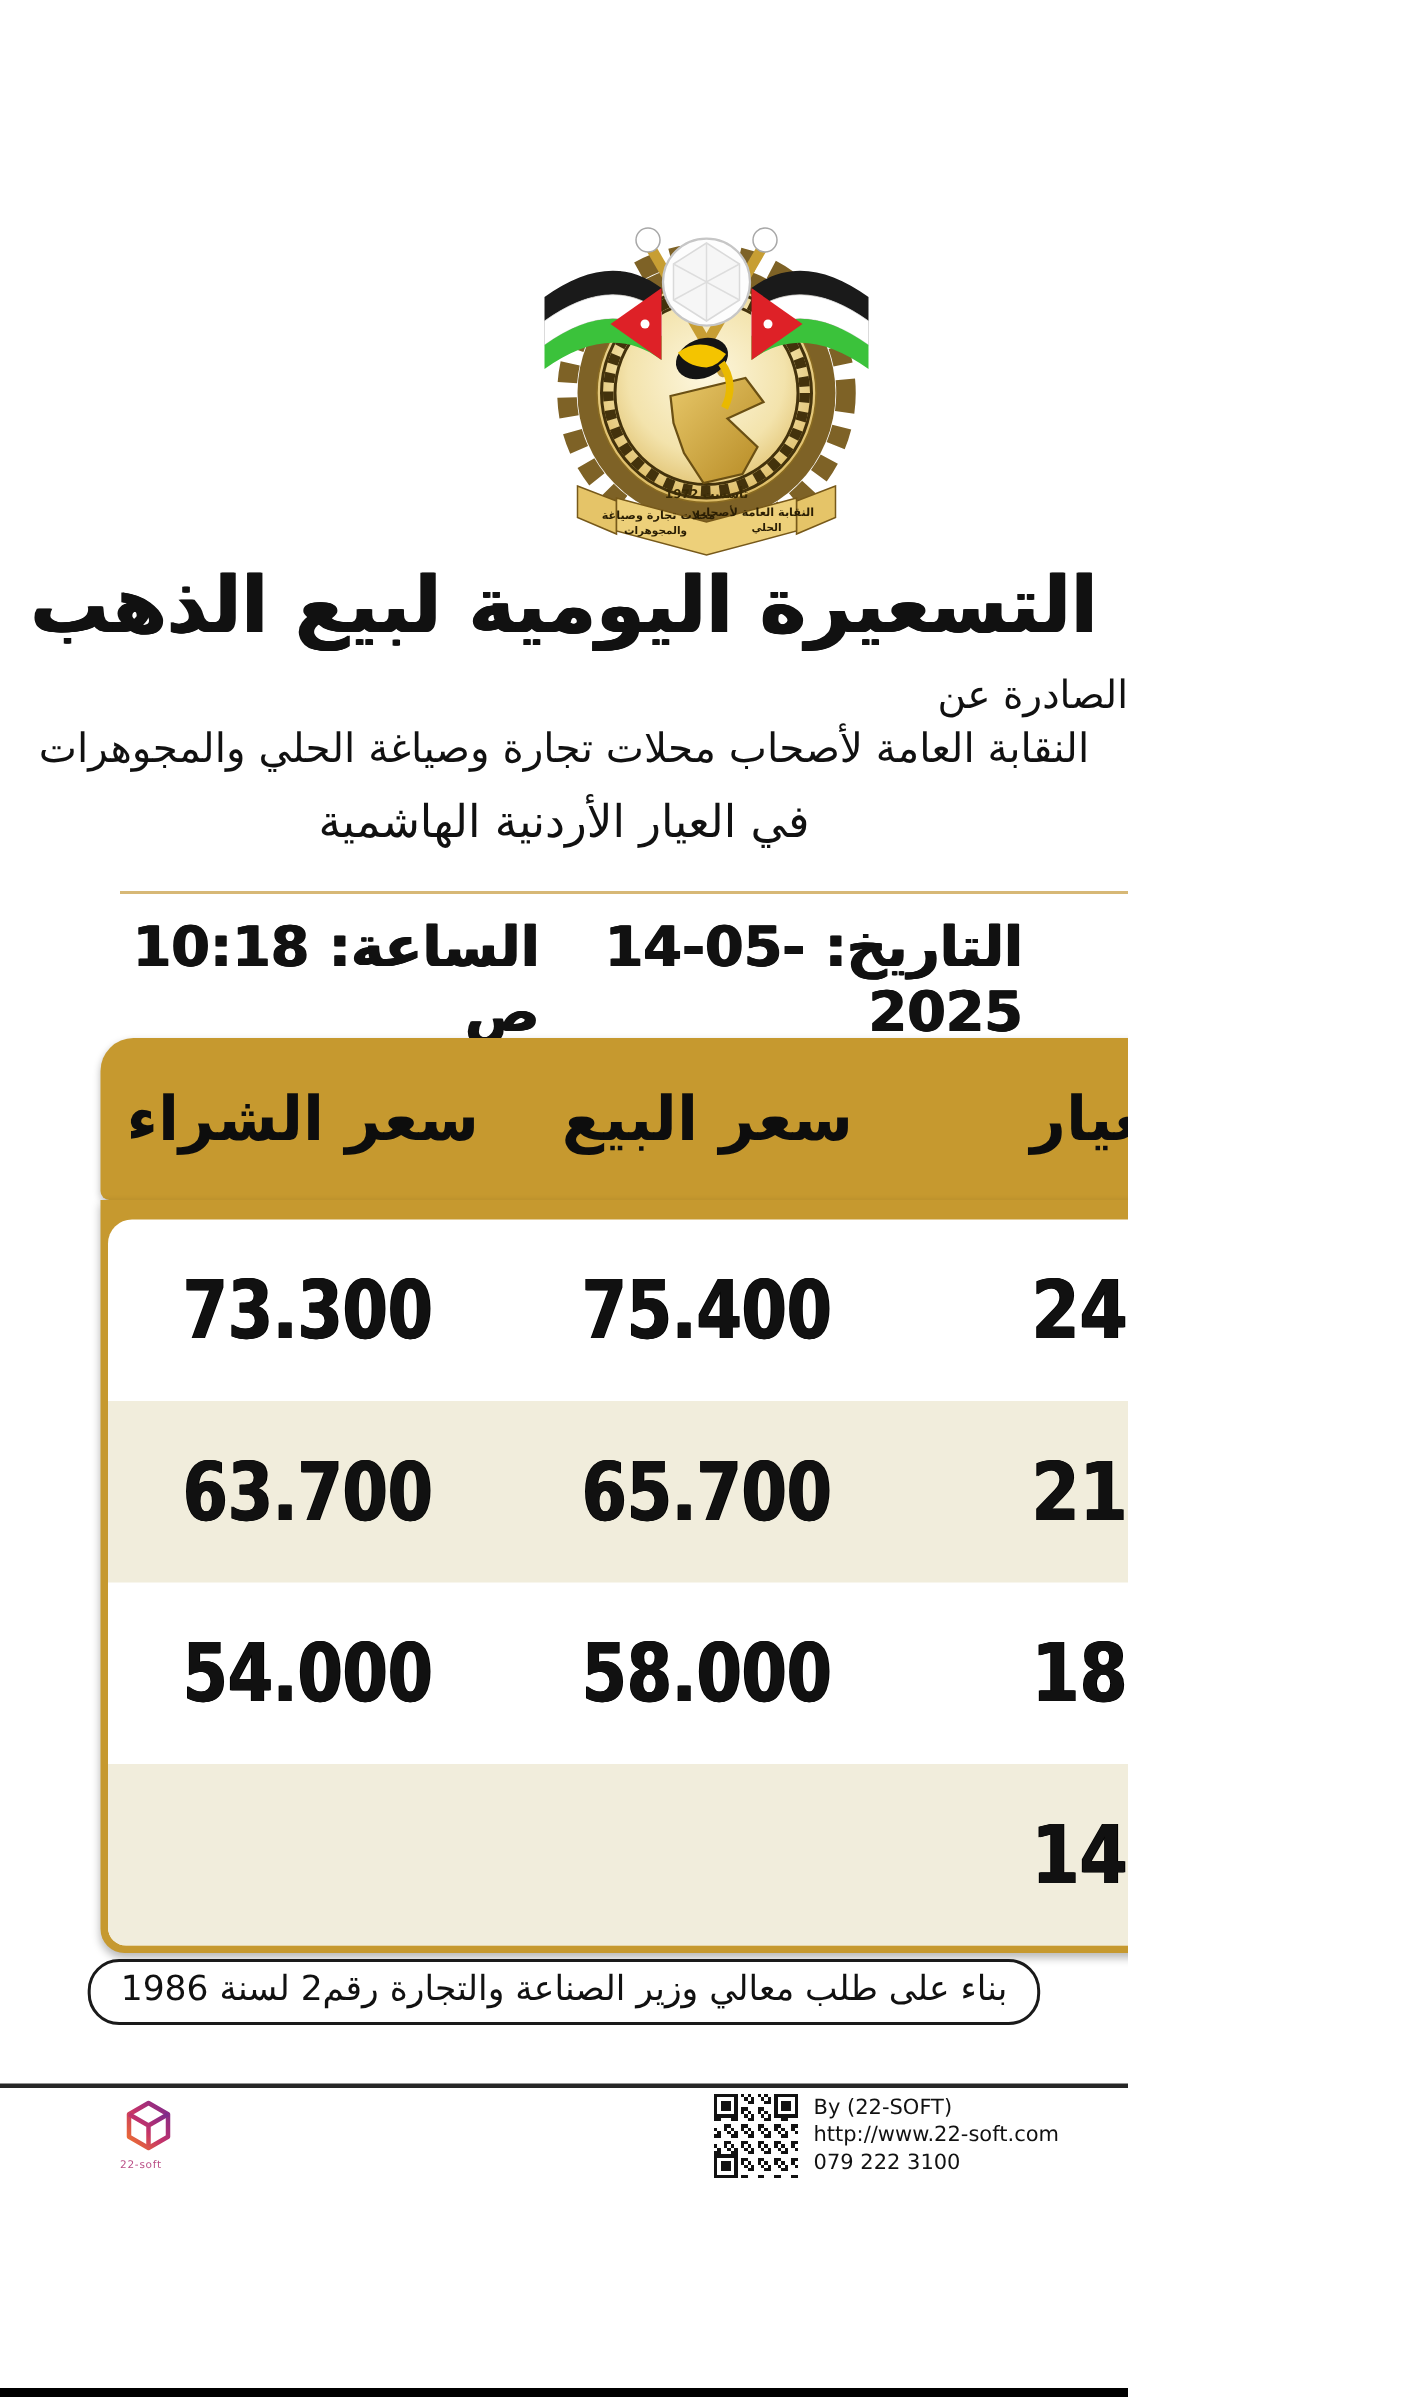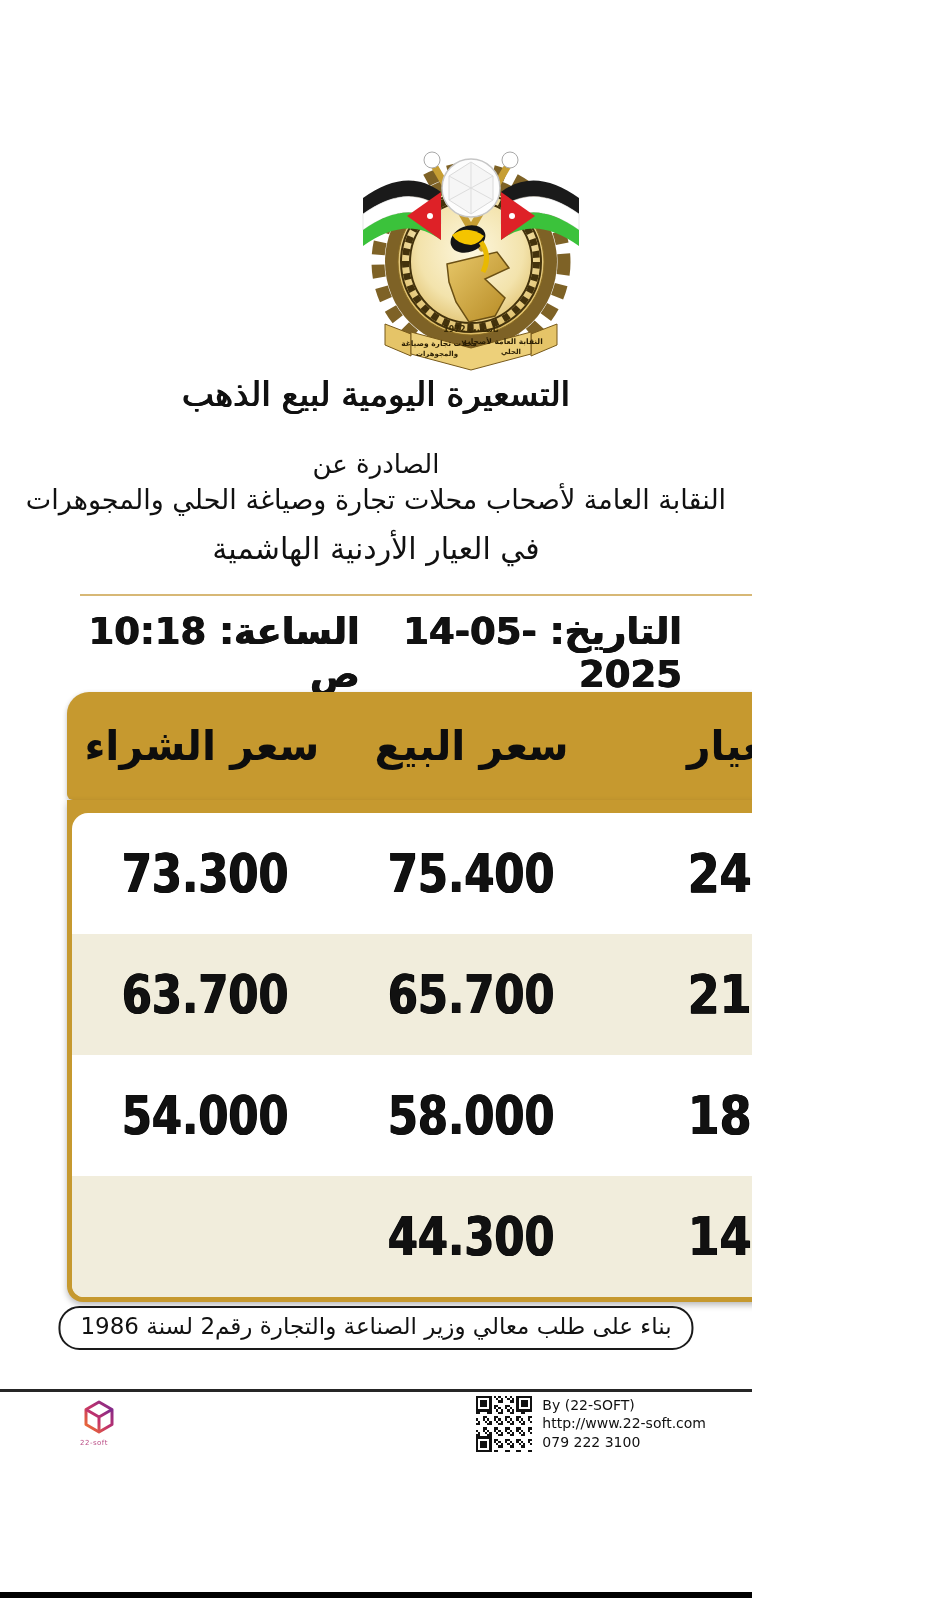--- a/index.html
+++ b/index.html
@@ -4,23 +4,23 @@
 <style>
   html,body{margin:0;padding:0;background:#fff;}
   .sheet{
     position:relative;width:752px;height:1599px;background:#ffffff;overflow:hidden;
     font-family:"DejaVu Sans",sans-serif;direction:rtl;color:#111;
   }
   
   .logo{position:absolute;top:132px;left:351px;width:240px;height:248px;}
   
   .title{position:absolute;top:374px;left:0;width:100%;margin:0;text-align:center;
-    font-size:34px;font-weight:normal;white-space:nowrap;
+    font-size:52px;font-weight:bold;white-space:nowrap;
     text-shadow:.6px 0 #111,-.6px 0 #111;}
-  .issued{position:absolute;top:449px;left:0;width:100%;text-align:center;font-size:26px;}
+  .issued{position:absolute;top:449px;left:0;width:100%;text-align:right;font-size:26px;}
   .syndicate{position:absolute;top:484px;left:0;width:100%;text-align:center;font-size:27px;white-space:nowrap;}
   .kingdom{position:absolute;top:531px;left:0;width:100%;text-align:center;font-size:30px;}
   .divider{position:absolute;top:594px;left:80px;width:782px;height:2px;background:#D7B876;}
   
   .datetime{position:absolute;top:610px;left:0;right:0;padding:0 70px 0 78px;
     display:flex;justify-content:space-between;align-items:baseline;
     font-size:37px;font-weight:bold;text-shadow:.5px 0 #111,-.5px 0 #111;}
   .ltr{direction:ltr;unicode-bidi:embed;}
   
   .thead{position:absolute;top:692px;left:67px;width:809px;height:108px;
@@ -165,21 +165,20 @@
         <div class="cell"><span class="num">65.700</span></div>
         <div class="cell"><span class="num">63.700</span></div>
       </div>
       <div class="row">
         <div class="cell"><span class="num k">18K</span></div>
         <div class="cell"><span class="num">58.000</span></div>
         <div class="cell"><span class="num">54.000</span></div>
       </div>
       <div class="row alt">
         <div class="cell"><span class="num k">14K</span></div>
-        <div class="cell"><span class="num">44.300</span></div>
       </div>
     </div>
   </div>
 
   <div class="note-box">بناء على طلب معالي وزير الصناعة والتجارة رقم2 لسنة 1986</div>
 
   <div class="footer-rule"></div>
 
   <div class="footer-left">
     <svg viewBox="0 0 36 36" width="38" height="36">

